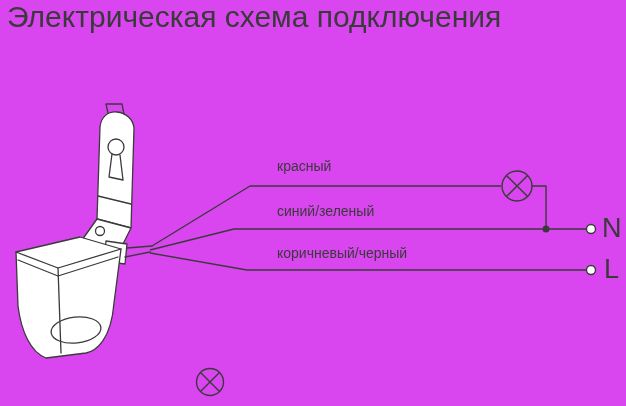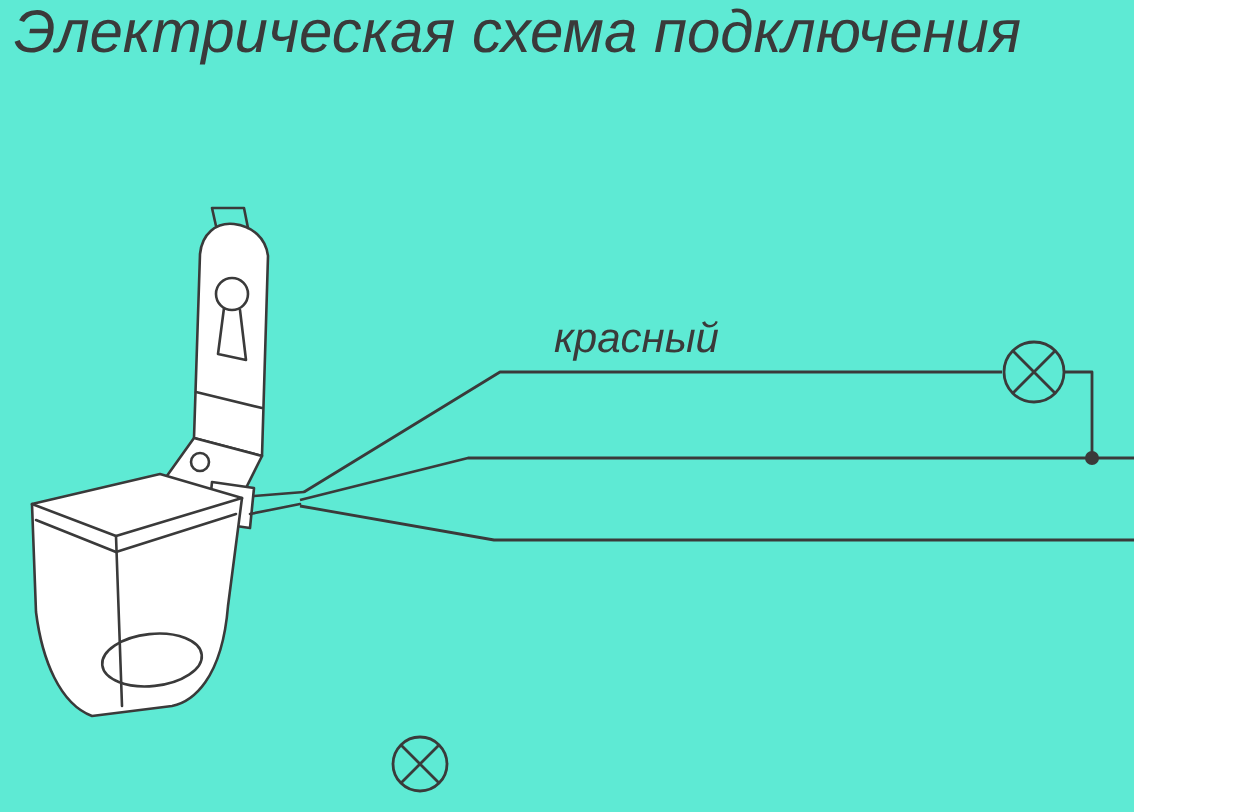--- a/index.html
+++ b/index.html
@@ -1,34 +1,33 @@
 <!DOCTYPE html>
 <html><head>
 <meta charset="utf-8">
 <style>
   html,body{margin:0;padding:0;background:#ffffff;}
   .canvas{
     position:relative;
-    width:567px;height:406px;
-    background:#5eead4;
+    width:626px;height:406px;
+    background:#d946ef;
     overflow:hidden;
     font-family:"Liberation Sans", sans-serif;
     color:#3a3a3a;
-    font-style:italic;
   }
   .title{
     position:absolute;left:7px;top:0px;
     font-size:30px;font-weight:400;
     letter-spacing:0px;white-space:nowrap;
     color:#3a3a3a;
   }
   .diagram-svg{position:absolute;left:0;top:0;}
   .wire-label{
     position:absolute;
-    font-size:21px;color:#3a3a3a;white-space:nowrap;text-align:center;
+    font-size:14px;color:#3a3a3a;white-space:nowrap;text-align:center;
   }
   .lbl-red{left:277px;top:158px;}
   .lbl-neutral{left:277px;top:203px;}
   .lbl-live{left:277px;top:245px;}
   .terminal-label{
     position:absolute;
     font-size:27px;color:#3a3a3a;
   }
   .term-n{left:602px;top:213px;}
   .term-l{left:604px;top:254px;}
@@ -91,18 +90,20 @@
     <circle cx="591" cy="229" r="4.5" stroke="#3a3a3a" stroke-width="1.4" fill="#ffffff"></circle>
     <circle cx="591" cy="270" r="4.5" stroke="#3a3a3a" stroke-width="1.4" fill="#ffffff"></circle>
 
     <g stroke="#3a3a3a" stroke-width="1.4" fill="none">
       <circle cx="210" cy="382" r="13.5"></circle>
       <path d="M200.5,372.5 L219.5,391.5 M219.5,372.5 L200.5,391.5"></path>
     </g>
   </svg>
 
   <span class="wire-label lbl-red">красный</span>
+  <span class="wire-label lbl-neutral">синий/зеленый</span>
+  <span class="wire-label lbl-live">коричневый/черный</span>
 
   <span class="terminal-label term-n">N</span>
   <span class="terminal-label term-l">L</span>
 
 
 </div>
 
 </body></html>

